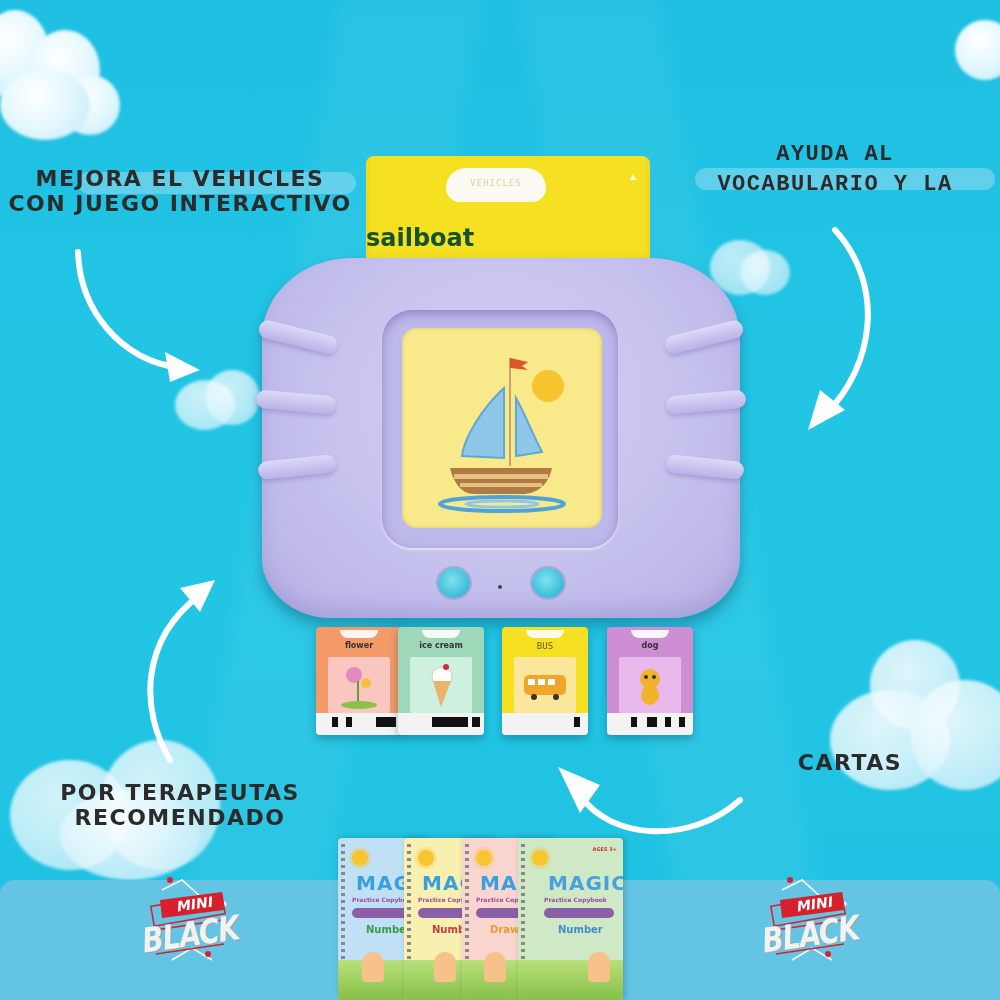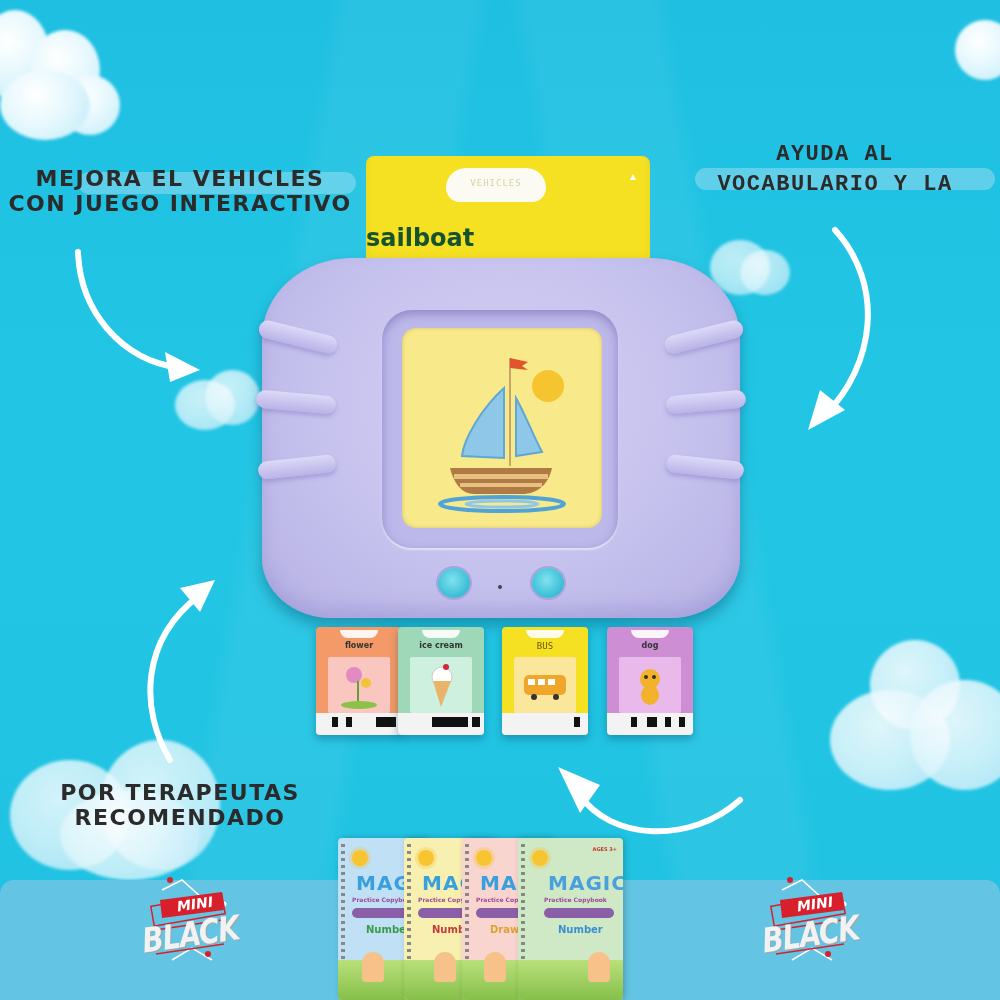--- a/index.html
+++ b/index.html
@@ -176,20 +176,21 @@
   <div>AYUDA AL</div>
   <div>VOCABULARIO Y LA</div>
 </div>
 
 <div class="caption" style="left:30px;top:780px;width:300px;">
   <div>POR TERAPEUTAS</div>
   <div>RECOMENDADO</div>
 </div>
 
 <div class="caption" style="left:730px;top:750px;width:240px;">
+  <div>CARTAS</div>
 </div>
 
 <svg class="arrow" style="left:60px;top:240px;" width="160" height="150" viewBox="0 0 160 150">
   <path d="M18 12 C 20 70, 60 120, 120 128" stroke="#fff" stroke-width="6" fill="none" stroke-linecap="round"></path>
   <path d="M105 112 L140 130 L110 142 Z" fill="#fff"></path>
 </svg>
 <svg class="arrow" style="left:800px;top:225px;" width="80" height="210" viewBox="0 0 80 210">
   <path d="M35 5 C 85 60, 75 140, 25 190" stroke="#fff" stroke-width="6" fill="none" stroke-linecap="round"></path>
   <path d="M8 205 L20 165 L45 185 Z" fill="#fff"></path>
 </svg>

